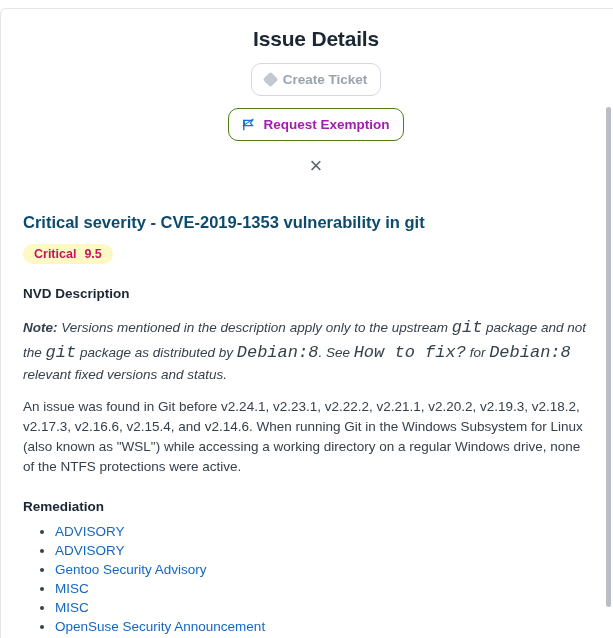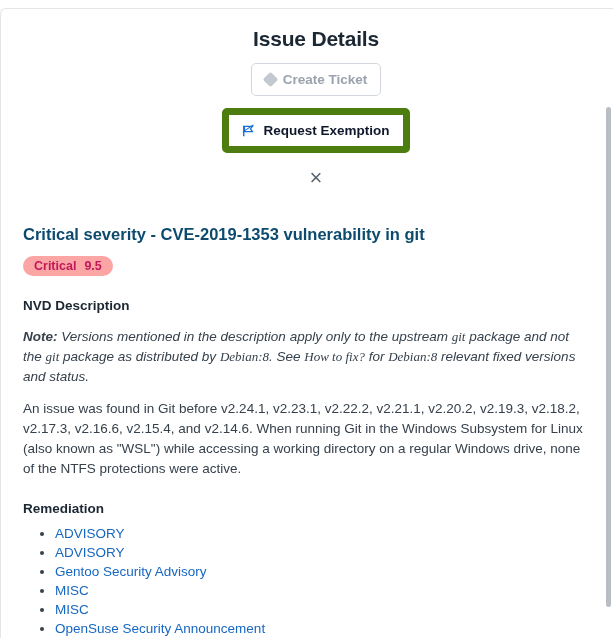--- a/index.html
+++ b/index.html
@@ -43,33 +43,33 @@
     flex: 1;
     white-space: nowrap;
   }
   .btn {
     display: inline-flex;
     align-items: center;
     gap: 7px;
     font-size: 13.5px;
     font-weight: bold;
     padding: 8px 13px;
-    border-radius: 5px;
+    border-radius: 10px;
     background: #ffffff;
     cursor: pointer;
     white-space: nowrap;
   }
   .btn-disabled {
     border: 1px solid #d3d8de;
     color: #9aa3ad;
     cursor: default;
   }
   .btn-primary {
-    border: 7px solid #4d7c0f;
-    color: #0f172a;
+    border: 1px solid #4d7c0f;
+    color: #a21caf;
   }
   .icon-diamond {
     width: 11px;
     height: 11px;
     background: #c3c9d0;
     transform: rotate(45deg);
     border-radius: 2px;
     display: inline-block;
   }
   .icon-flag {
@@ -95,21 +95,21 @@
   .issue-title {
     font-size: 16.5px;
     font-weight: bold;
     color: #0c4a6e;
     margin: 16px 0 0 0;
   }
   .sev-badge {
     display: inline-flex;
     align-items: center;
     gap: 8px;
-    background: #fca5a5;
+    background: #fef9c3;
     color: #c2185b;
     border-radius: 12px;
     padding: 3px 11px;
     font-size: 12.5px;
     font-weight: bold;
     margin: 12px 0 0 0;
   }
   .sev-score { color: #c2185b; font-weight: bold; }
   h3.section {
     font-size: 14px;
@@ -131,22 +131,22 @@
   }
   p.note {
     font-style: italic;
     font-size: 13.5px;
     line-height: 1.48;
     color: #36414c;
     margin: 14px 0 0 0;
   }
   .note b { font-style: italic; }
   code, .mono {
-    font-family: Liberation Serif, serif;
-    font-size: 13px;
+    font-family: Liberation Mono, monospace;
+    font-size: 17px;
   }
   .refs {
     margin: 10px 0 0 0;
     padding-left: 32px;
   }
   .refs li {
     margin: 0 0 4px 0;
     font-size: 13.5px;
     color: #36414c;
   }

